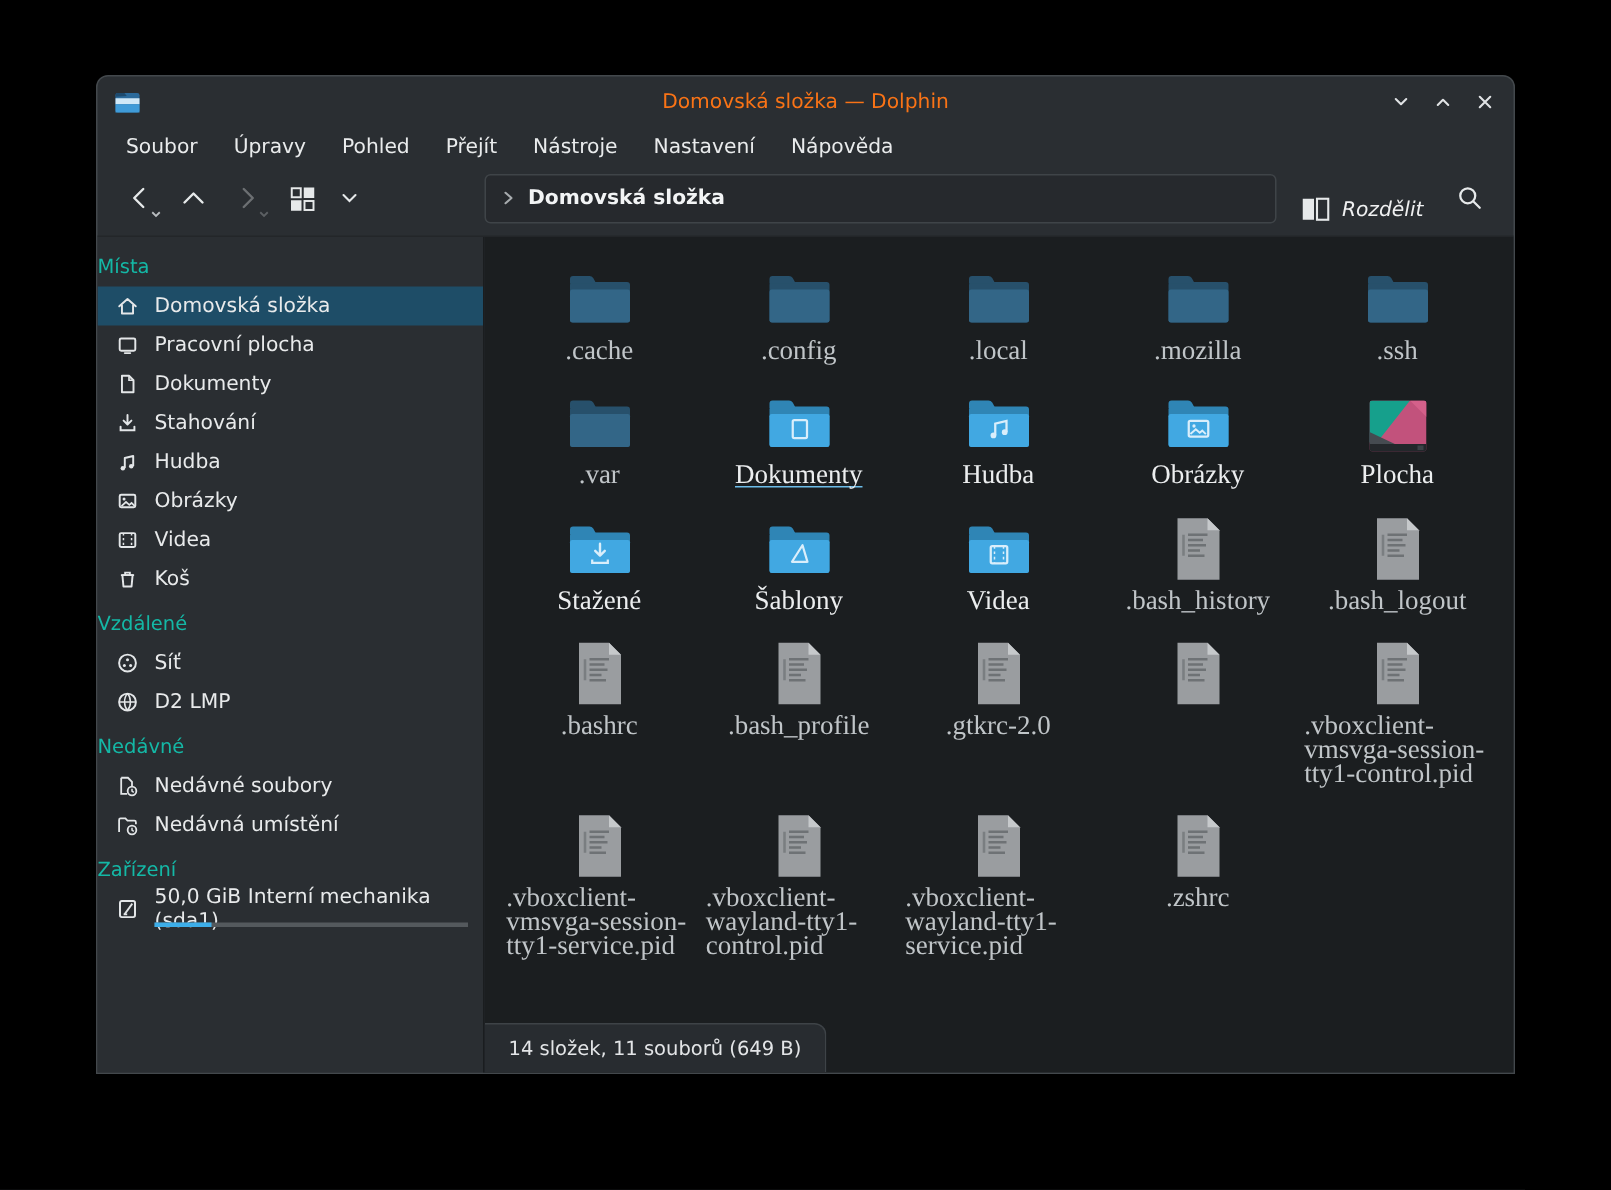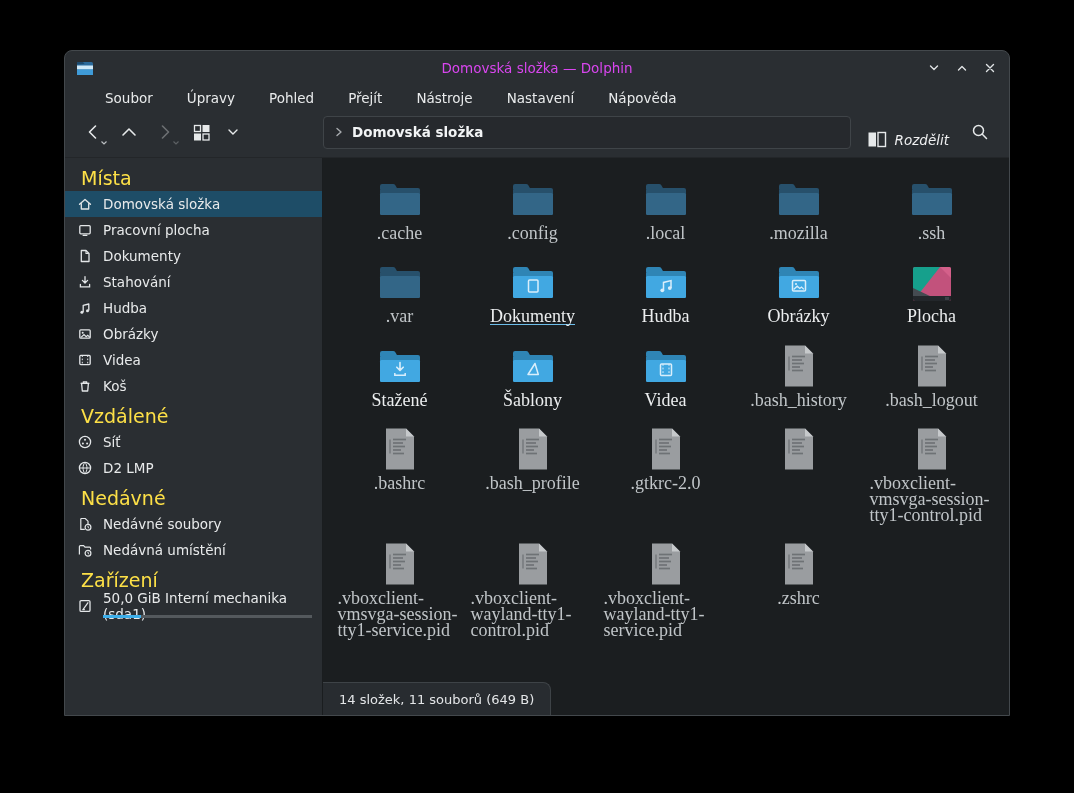--- a/index.html
+++ b/index.html
@@ -4,42 +4,42 @@
 <style>
   * { margin:0; padding:0; box-sizing:border-box; }
   html,body { width:1074px; height:793px; background:#000; overflow:hidden;
     font-family:"DejaVu Sans","Liberation Sans",sans-serif; }
   .window{ position:absolute; left:64px; top:50px; width:946px; height:666px;
     background:#2a2e32; border:1px solid #43484c; border-radius:8px 8px 0 0;
     display:flex; flex-direction:column; color:#eff0f1; }
   
   .titlebar{ height:34px; display:flex; align-items:center; padding:0 10px; position:relative; }
   .app-icon{ width:20px; height:20px; }
-  .title{ position:absolute; left:0; right:0; text-align:center; font-size:13.5px; color:#d946ef; pointer-events:none; }
+  .title{ position:absolute; left:0; right:0; text-align:center; font-size:13.5px; color:#f97316; pointer-events:none; }
   .win-btns{ margin-left:auto; display:flex; gap:10px; z-index:2; }
   .win-btn{ width:18px; height:18px; display:flex; align-items:center; justify-content:center; cursor:default; }
   
-  .menubar{ height:26px; display:flex; align-items:center; padding:0 8px; gap:12px;margin-left:21px; }
+  .menubar{ height:26px; display:flex; align-items:center; padding:0 8px; gap:2px; }
   .menu-item{ padding:3px 11px; font-size:13.5px; color:#e9ebec; border-radius:3px; }
   
   .toolbar{ height:46px; display:flex; align-items:center; padding:0 12px 4px 12px; }
   .nav-cluster{ display:flex; align-items:center; width:246px; gap:4px; }
   .tool-btn{ position:relative; width:32px; height:32px; display:flex; align-items:center; justify-content:center; }
   .tool-btn .sub-caret{ position:absolute; right:1px; bottom:2px; }
   .dim{ opacity:.35; }
   .breadcrumb{ flex:1; height:33px; background:#26292d; border:1px solid #3f4448; border-radius:4px;
     display:flex; align-items:center; padding:0 8px; gap:6px; }
   .breadcrumb-text{ font-weight:bold; font-size:13.5px; color:#f2f4f5; }
   .split-btn{ display:flex; align-items:flex-end; gap:8px; padding:0 10px; margin-left:6px; height:32px;font-style:italic; }
   .split-label{ font-size:13.5px; }
   .search-btn{ width:34px; height:32px; display:flex; align-items:center; justify-content:center; margin-left:4px; }
   
   .content{ flex:1; display:flex; min-height:0; border-top:1px solid #232629; }
   .sidebar{ width:258px; background:#2a2e32; padding-top:7px; overflow:hidden; border-right:1px solid #1a1d1f; }
-  .side-header{ height:26px; display:flex; align-items:center; padding-left:16px; font-size:19px; color:#fde047; margin-top:4px; }
+  .side-header{ height:26px; display:flex; align-items:center; padding-left:0; font-size:13px; color:#14b8a6; margin-top:4px; }
   .side-header:first-child{ margin-top:0; }
   .side-item{ height:26px; display:flex; align-items:center; padding-left:12px; gap:10px; font-size:13.5px; color:#e8eaeb; position:relative; }
   .side-item.selected{ background:#1e4d67; }
   .side-item .sicon{ width:16px; height:16px; flex:0 0 16px; display:flex; align-items:center; justify-content:center; }
   .usage-wrap{ position:absolute; left:38px; right:10px; bottom:1px; height:3px; background:#54595d; }
   .usage-fill{ height:100%; background:#3daee9; }
   
   .mainview{ flex:1; background:#1b1e20; position:relative; overflow:hidden; }
   .icon-grid{ display:grid; grid-template-columns:repeat(5,133px); padding:10px 0 0 10px; align-items:start; }
   .grid-item{ display:flex; flex-direction:column; align-items:center; padding:7px 4px 10px 4px; }

